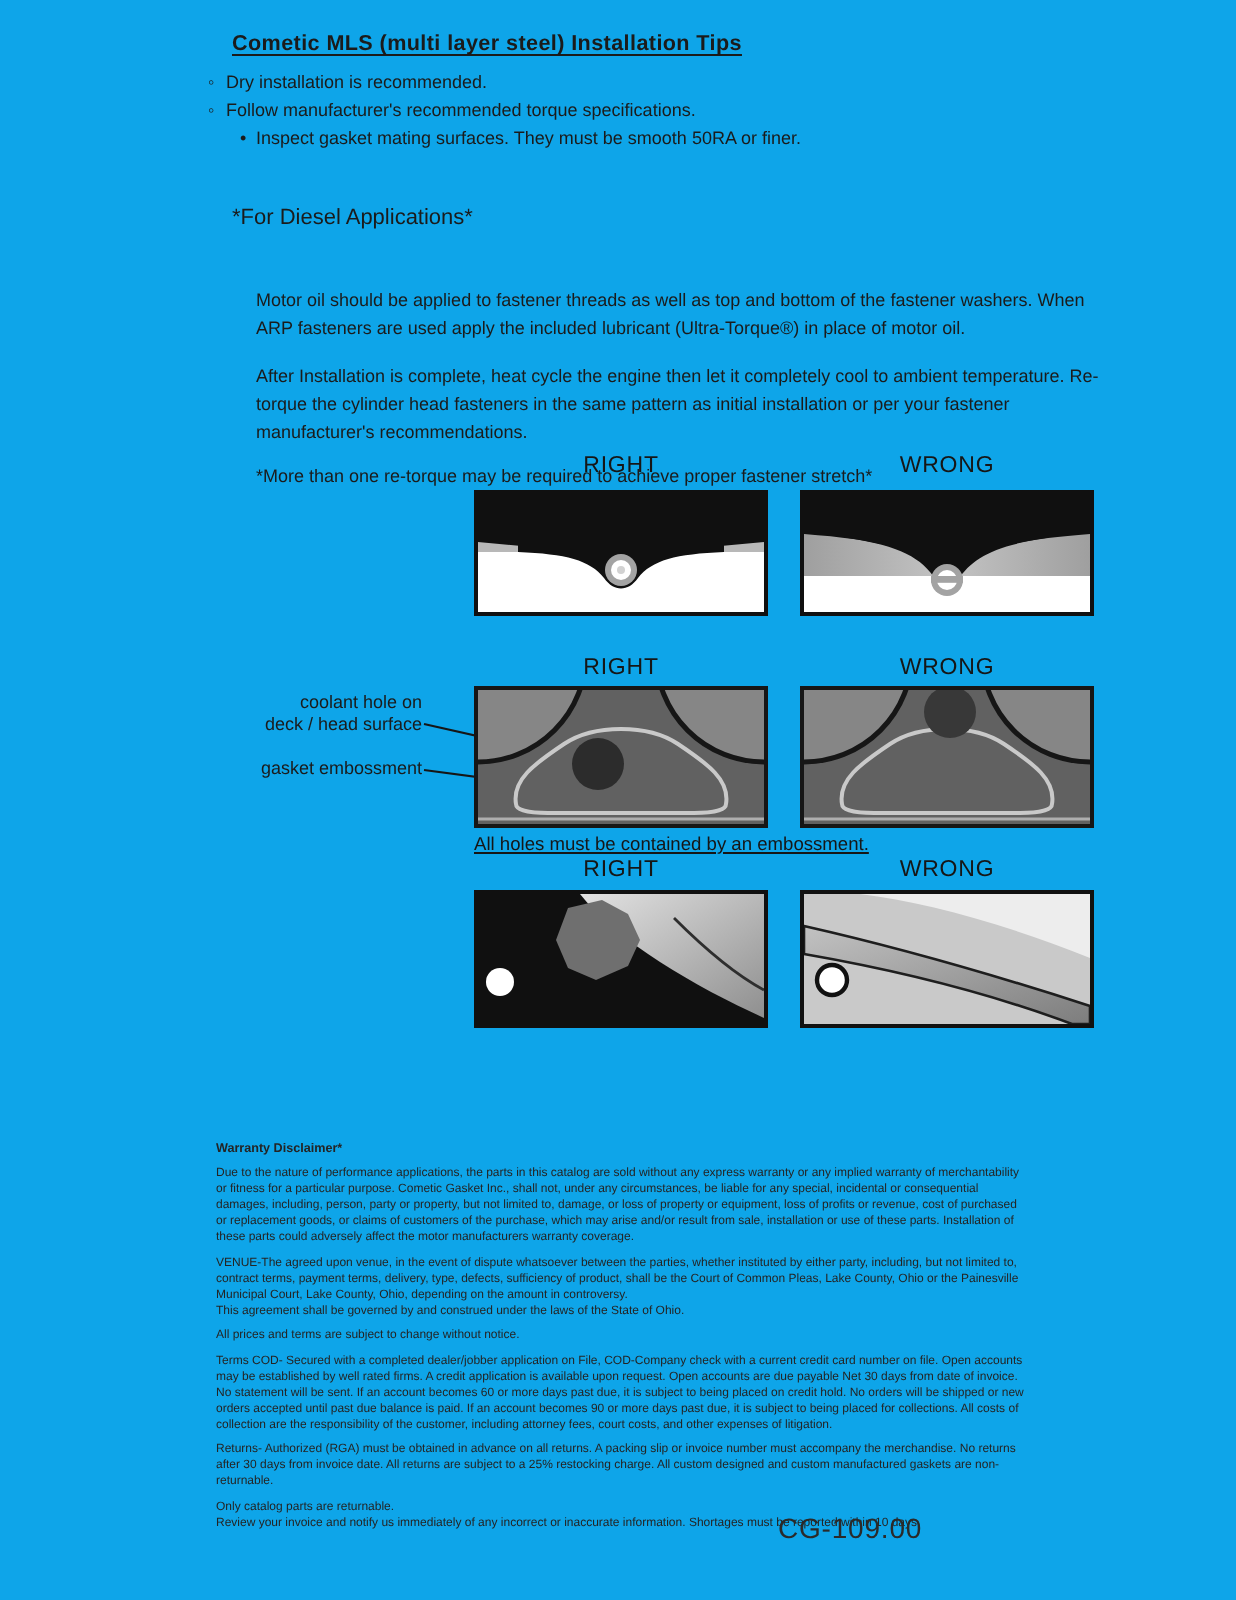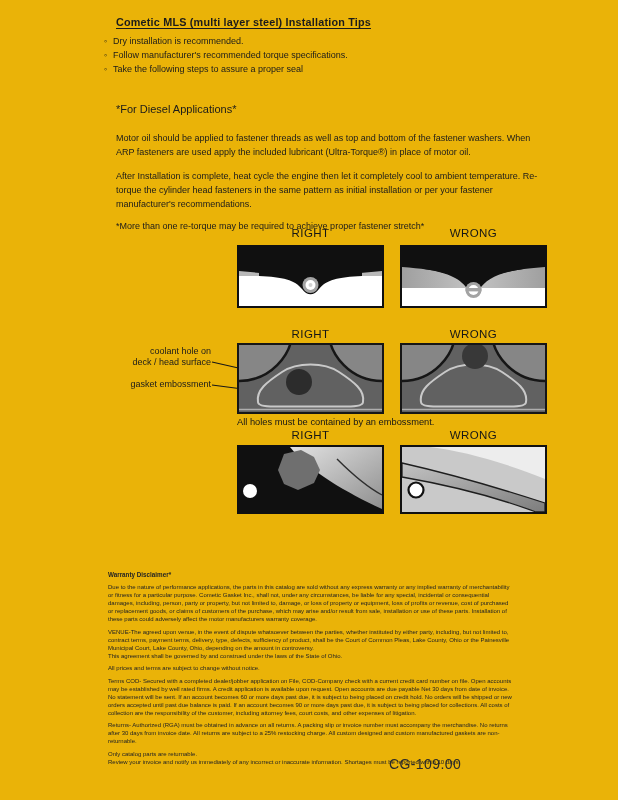--- a/index.html
+++ b/index.html
@@ -1,65 +1,65 @@
 <!DOCTYPE html>
 <html><head>
 <meta charset="utf-8">
 <style>
   html,body { margin:0; padding:0; background:#ffffff; }
   .page {
-    position:relative; width:618px; height:800px; background:#eab308;
+    position:relative; width:618px; height:800px; background:#0ea5e9;
     font-family:"Liberation Sans", sans-serif; color:#1b1b1b; overflow:hidden;
   }
   
   .title {
     position:absolute; left:116px; top:16px;
     font-size:10.8px; font-weight:bold; letter-spacing:.2px;
     text-decoration:underline; text-underline-offset:2px;
   }
   .tips { position:absolute; left:104px; top:34px; font-size:9px; }
   .tips .row { height:14px; line-height:14px; white-space:nowrap; }
   .tips .m  { display:inline-block; width:9px; font-size:9px; }
   .tips .sub { padding-left:16px; }
   .tips .sub .m { width:8px; }
   
   .diesel-h { position:absolute; left:116px; top:103px; font-size:11px; font-weight:normal; }
-  .body-p  { position:absolute; left:116px; width:428px; font-size:9px; line-height:14px; margin:0; }
+  .body-p  { position:absolute; left:116px; width:428px; font-size:9px; line-height:14px; margin:12px; }
   .p1 { top:131px; }
   .p2 { top:169px; }
   .note { top:219px; }
   
   .dg-label { position:absolute; width:147px; text-align:center; font-size:11.5px; letter-spacing:.4px; color:#161616; }
   .dg-panel { position:absolute; display:block; }
   .dg-cap   { position:absolute; left:237px; font-size:9.3px; line-height:11.5px; color:#161616; }
   .lp1 { left:237px; } .lp2 { left:400px; }
   .r1l { top:227px; } .r2l { top:328px; } .r3l { top:429px; }
   .r1p { top:245px; } .r2p { top:343px; } .r3p { top:445px; }
-  .r1c { top:311px; } .r2c { top:417px; } .r3c { top:516px; }
+  .r1c { top:311px; } .r2c { top:417px;text-decoration:underline; } .r3c { top:516px; }
   .annot { position:absolute; width:115px; left:96px; text-align:right; font-size:9px; line-height:10.5px; }
   .an1 { top:346px; } .an2 { top:379px; }
   .pointer-lines { position:absolute; left:118px; top:342px; }
   
   .warranty { position:absolute; left:108px; top:571px; width:407px; font-size:6px; line-height:8px; color:#242424; }
   .warranty .wh { font-weight:bold; font-size:6.3px; margin:0 0 4px 0; }
   .warranty p { margin:0 0 4.5px 0; }
   .warranty p.tight { margin-bottom:0; }
   .pageno { position:absolute; left:389px; top:756px; font-size:14px; letter-spacing:.4px; color:#2a2a2a; }
 </style>
 </head>
 <body>
 
 <div class="page">
 
   <div class="title">Cometic MLS (multi layer steel) Installation Tips</div>
 
   <div class="tips">
     <div class="row"><span class="m">◦</span><span>Dry installation is recommended.</span></div>
     <div class="row"><span class="m">◦</span><span>Follow manufacturer's recommended torque specifications.</span></div>
-    <div class="row"><span class="m">◦</span><span>Take the following steps to assure a proper seal</span></div>
+    <div class="row sub"><span class="m">•</span><span>Inspect gasket mating surfaces.  They must be smooth 50RA or finer.</span></div>
   </div>
 
   <div class="diesel-h">*For Diesel Applications*</div>
   <p class="body-p p1">Motor oil should be applied to fastener threads as well as top and bottom of the fastener washers. When ARP fasteners are used apply the included lubricant (Ultra-Torque®) in place of motor oil.</p>
   <p class="body-p note">*More than one re-torque may be required to achieve proper fastener stretch*</p>
   <p class="body-p p2">After Installation is complete, heat cycle the engine then let it completely cool to ambient temperature. Re-torque the cylinder head fasteners in the same pattern as initial installation or per your fastener manufacturer's recommendations.</p>
 
   <div class="dg-label lp1 r1l">RIGHT</div>
   <div class="dg-label lp2 r1l">WRONG</div>
 

